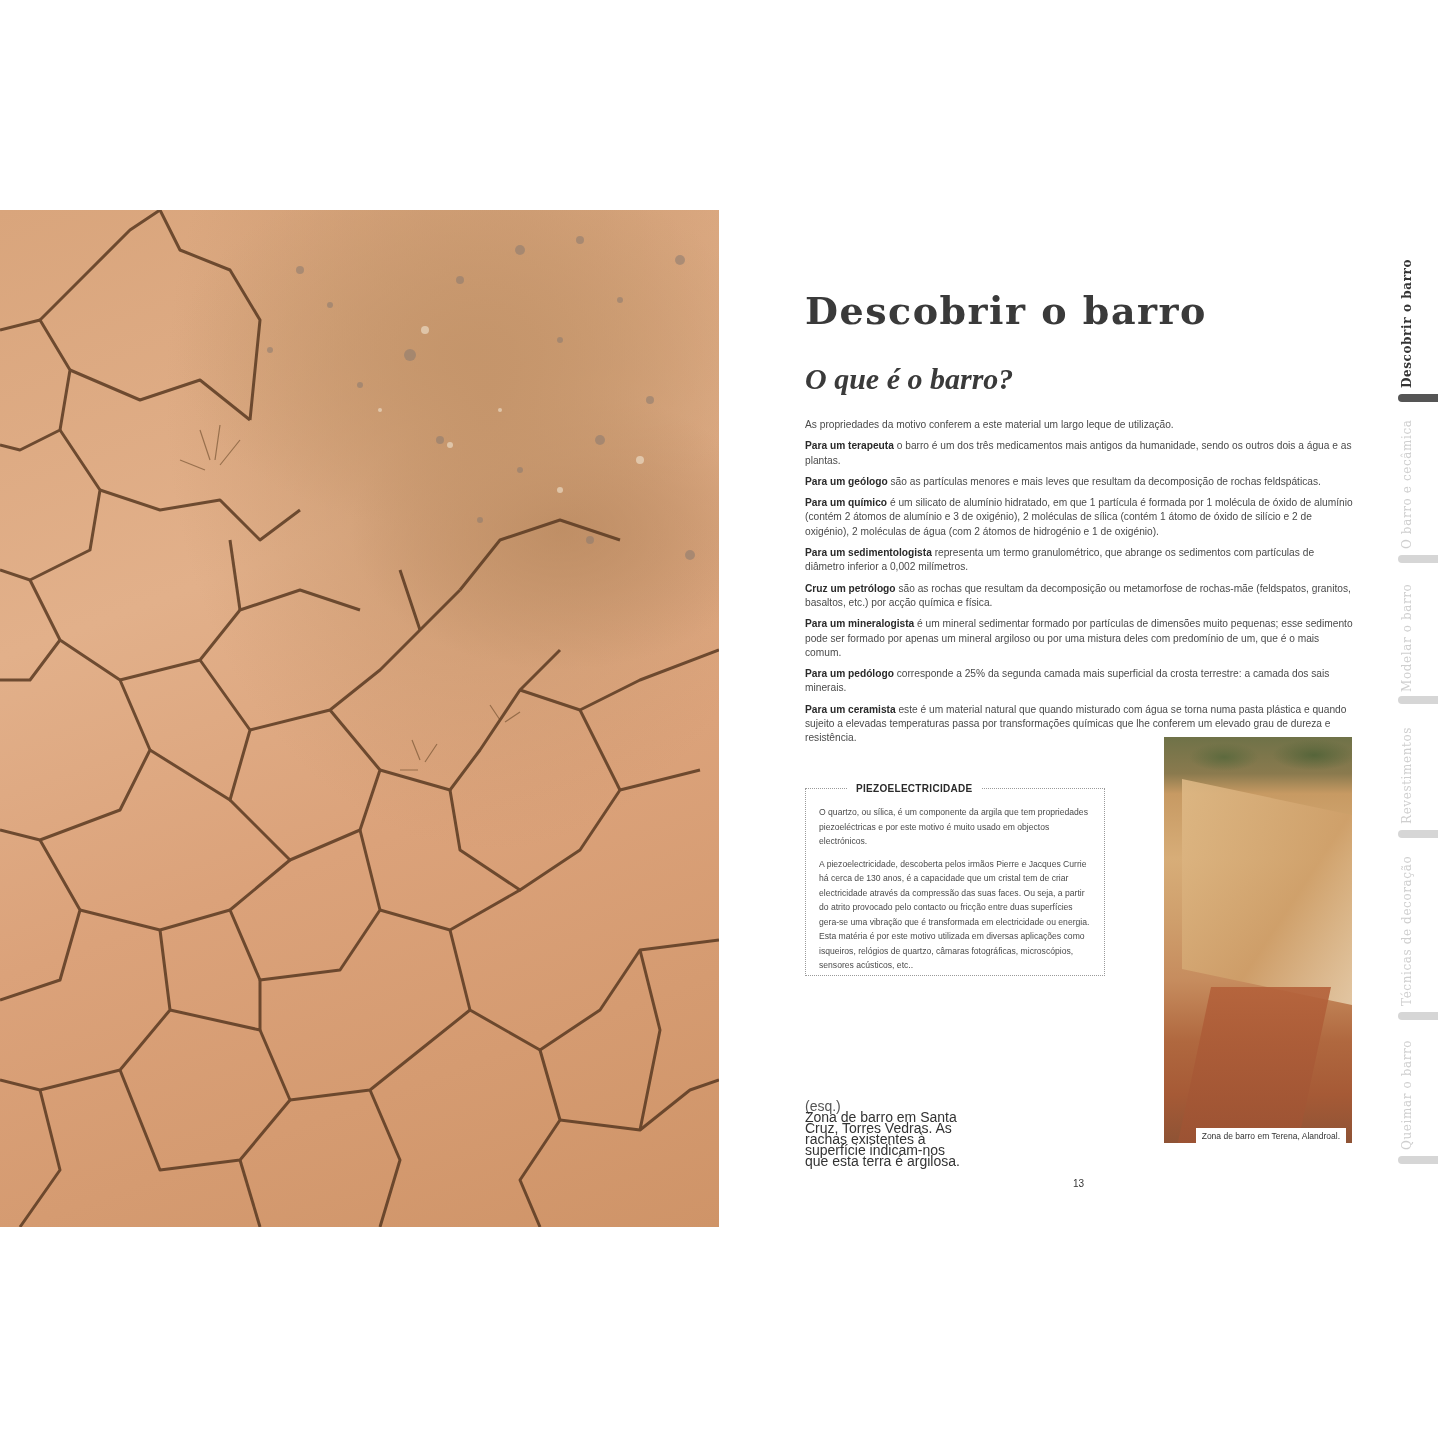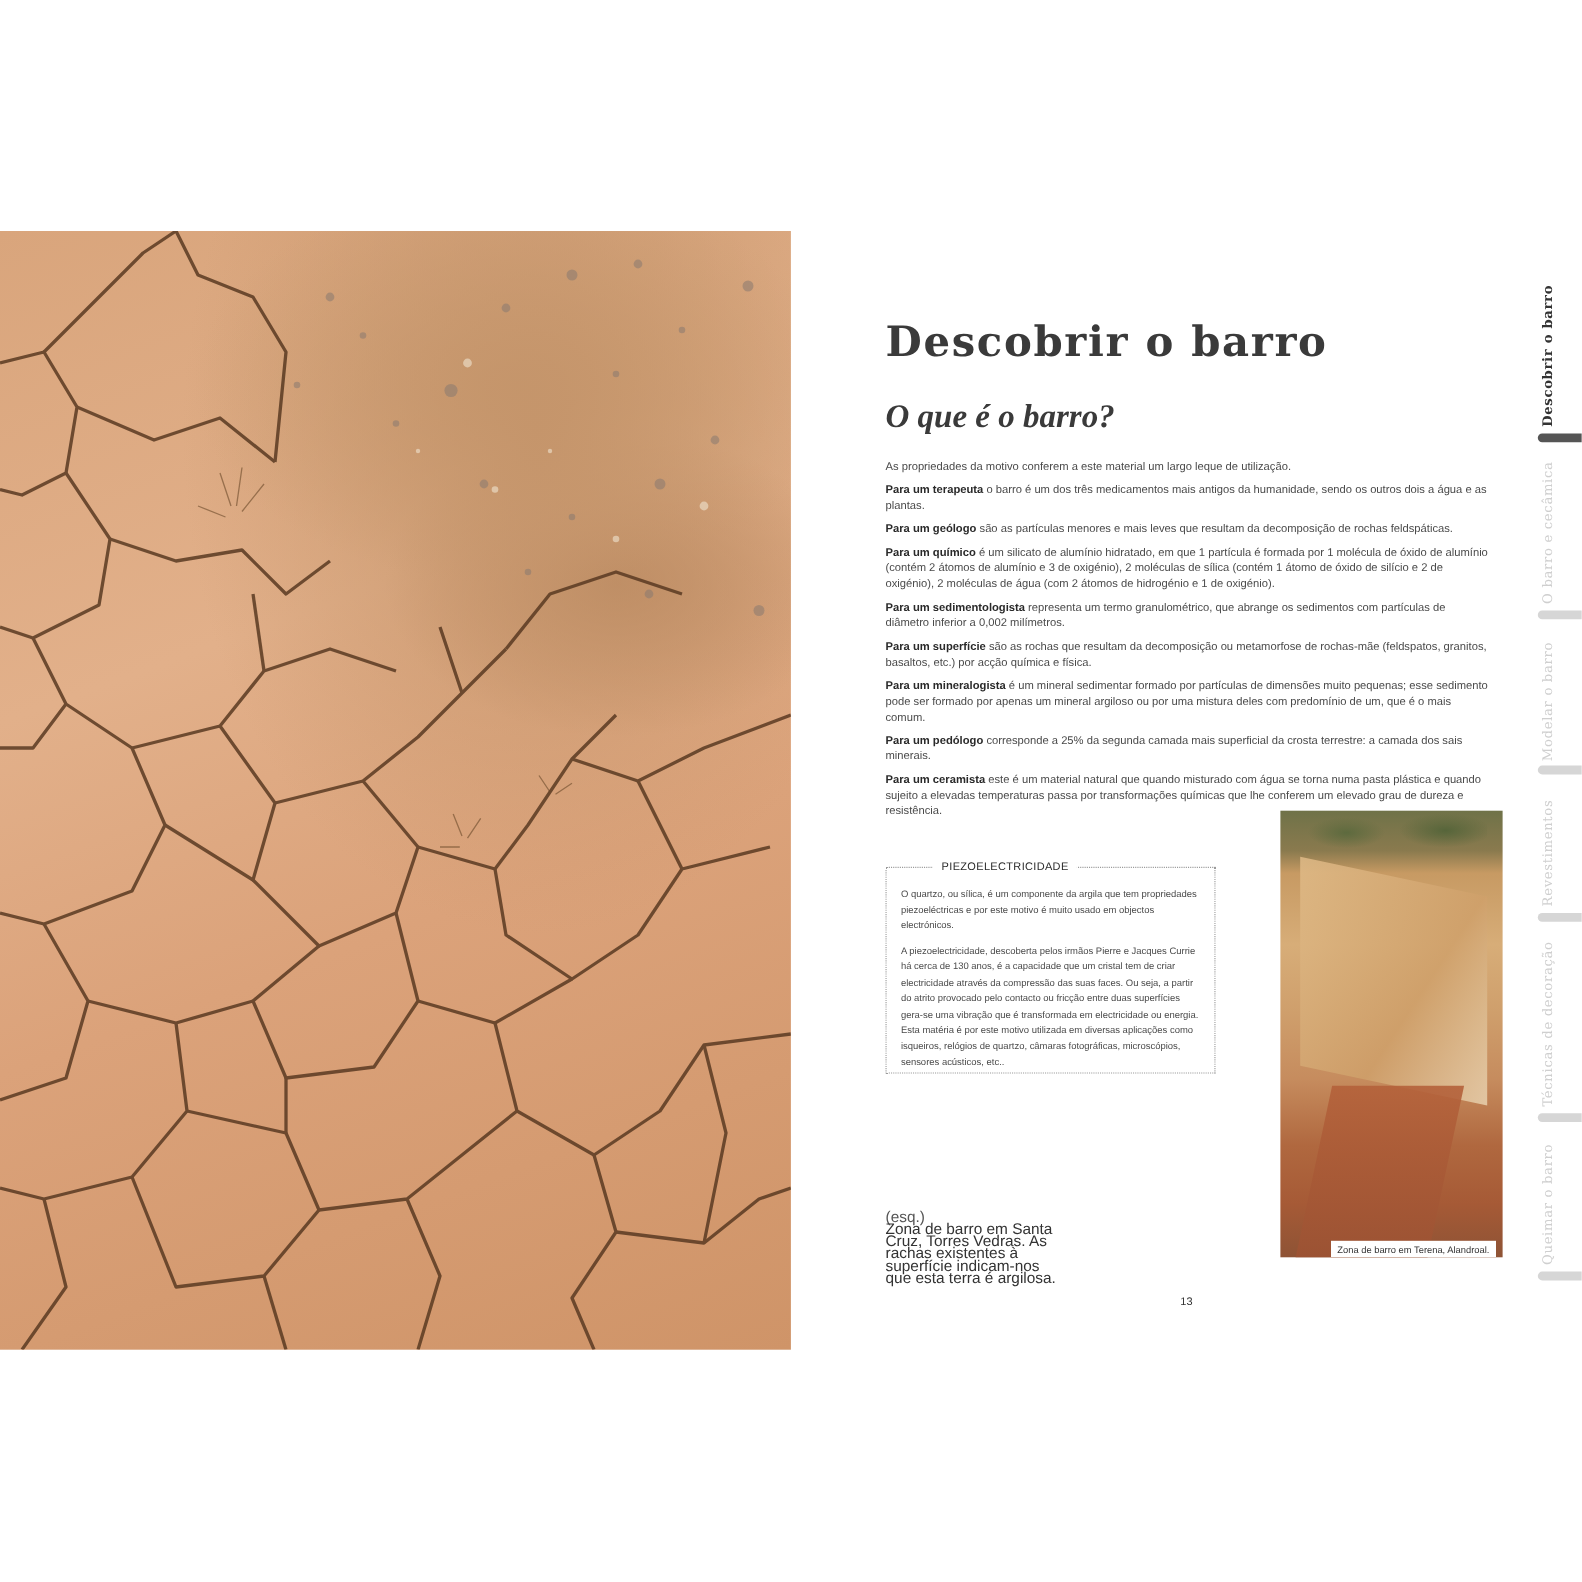--- a/index.html
+++ b/index.html
@@ -13,21 +13,20 @@
       radial-gradient(ellipse 300px 200px at 560px 320px, #b98860 0%, rgba(185,136,96,0) 70%),
       linear-gradient(160deg, #d9a57c 0%, #e2b08a 35%, #dba27a 60%, #cf9468 100%);
   }
   .photo-left svg { position:absolute; left:0; top:0; }
 
   
   .photo-right {
     position:absolute; left:1164px; top:737px; width:188px; height:406px; overflow:hidden;
     background:
       linear-gradient(180deg, #6f7248 0%, #8a7a4e 9%, #c79a63 14%, #d7ad78 30%, #cf9f6c 45%, #c68c5e 60%, #b0683f 75%, #a65a36 88%, #8e5335 100%);
-    padding-left: 14px;
   }
   .photo-right .ridge { position:absolute; left:18px; top:60px; width:170px; height:190px; background:linear-gradient(120deg, #e0bb88, #cfa06a 60%, #e8d2b0); transform:skewY(12deg); opacity:.85; }
   .photo-right .gully { position:absolute; left:30px; top:250px; width:120px; height:160px; background:linear-gradient(180deg,#b4613a,#9c5233); transform:skewX(-12deg); opacity:.9; }
   .photo-right .brush { position:absolute; left:0; top:0; width:188px; height:45px; background:radial-gradient(ellipse 50px 20px at 60px 20px,#5d6a3e,transparent 70%), radial-gradient(ellipse 60px 22px at 150px 18px,#56653a,transparent 70%); }
   .caption-right {
     position:absolute; right:6px; bottom:0; background:#ffffff; font-size:8.5px; color:#333;
     padding:3px 6px 2px 6px; white-space:nowrap;
   }
 
   .title { position:absolute; left:805px; top:288px; font-family:"DejaVu Serif", serif; font-weight:bold; font-size:38px; letter-spacing:1.5px; color:#3a3a3a; margin:0; }
@@ -36,21 +35,21 @@
   .body { position:absolute; left:805px; top:418px; width:548px; font-size:10.2px; line-height:14.3px; color:#4a4a4a; }
   .body p { margin:0 0 7px 0; }
   .body b { color:#2a2a2a; }
 
   .sidebar-box {
     position:absolute; left:805px; top:788px; width:300px; height:188px;
     border:1px dotted #9a9a9a; box-sizing:border-box; padding:16px 14px 0 13px;
   }
   .sidebar-box .box-title {
     position:absolute; top:-6px; left:42px; background:#fff; padding:0 8px;
-    font-size:10px; font-weight:normal; letter-spacing:.3px; color:#2a2a2a;
+    font-size:10px; font-weight:bold; letter-spacing:.3px; color:#2a2a2a;
   }
   .sidebar-box p { margin:0 0 8px 0; font-size:8.6px; line-height:14.5px; color:#4a4a4a; }
 
   .caption-left { position:absolute; left:805px; top:1101px; width:160px; font-size:14px; line-height:11px; color:#333; }
   .caption-left .ref { color:#555; }
 
   .page-number { position:absolute; left:1073px; top:1178px; font-size:10px; color:#333; }
 
   
   .tab { position:absolute; right:0; width:40px; }
@@ -150,21 +149,21 @@
 
 <h1 class="title">Descobrir o barro</h1>
 <h2 class="subtitle">O que é o barro?</h2>
 
 <div class="body">
   <p>As propriedades da motivo conferem a este material um largo leque de utilização.</p>
   <p><b>Para um terapeuta</b><span> o barro é um dos três medicamentos mais antigos da humanidade, sendo os outros dois a água e as plantas.</span></p>
   <p><b>Para um geólogo</b><span> são as partículas menores e mais leves que resultam da decomposição de rochas feldspáticas.</span></p>
   <p><b>Para um químico</b><span> é um silicato de alumínio hidratado, em que 1 partícula é formada por 1 molécula de óxido de alumínio (contém 2 átomos de alumínio e 3 de oxigénio), 2 moléculas de sílica (contém 1 átomo de óxido de silício e 2 de oxigénio), 2 moléculas de água (com 2 átomos de hidrogénio e 1 de oxigénio).</span></p>
   <p><b>Para um sedimentologista</b><span> representa um termo granulométrico, que abrange os sedimentos com partículas de diâmetro inferior a 0,002 milímetros.</span></p>
-  <p><b>Para um superfície</b><span> são as rochas que resultam da decomposição ou metamorfose de rochas-mãe (feldspatos, granitos, basaltos, etc.) por acção química e física.</span></p>
+  <p><b>Cruz um petrólogo</b><span> são as rochas que resultam da decomposição ou metamorfose de rochas-mãe (feldspatos, granitos, basaltos, etc.) por acção química e física.</span></p>
   <p><b>Para um mineralogista</b><span> é um mineral sedimentar formado por partículas de dimensões muito pequenas; esse sedimento pode ser formado por apenas um mineral argiloso ou por uma mistura deles com predomínio de um, que é o mais comum.</span></p>
   <p><b>Para um pedólogo</b><span> corresponde a 25% da segunda camada mais superficial da crosta terrestre: a camada dos sais minerais.</span></p>
   <p><b>Para um ceramista</b><span> este é um material natural que quando misturado com água se torna numa pasta plástica e quando sujeito a elevadas temperaturas passa por transformações químicas que lhe conferem um elevado grau de dureza e resistência.</span></p>
 </div>
 
 <div class="sidebar-box">
   <div class="box-title">PIEZOELECTRICIDADE</div>
   <p>O quartzo, ou sílica, é um componente da argila que tem propriedades piezoeléctricas e por este motivo é muito usado em objectos electrónicos.</p>
   <p>A piezoelectricidade, descoberta pelos irmãos Pierre e Jacques Currie há cerca de 130 anos, é a capacidade que um cristal tem de criar electricidade através da compressão das suas faces. Ou seja, a partir do atrito provocado pelo contacto ou fricção entre duas superfícies gera-se uma vibração que é transformada em electricidade ou energia. Esta matéria é por este motivo utilizada em diversas aplicações como isqueiros, relógios de quartzo, câmaras fotográficas, microscópios, sensores acústicos, etc..</p>
 </div>

